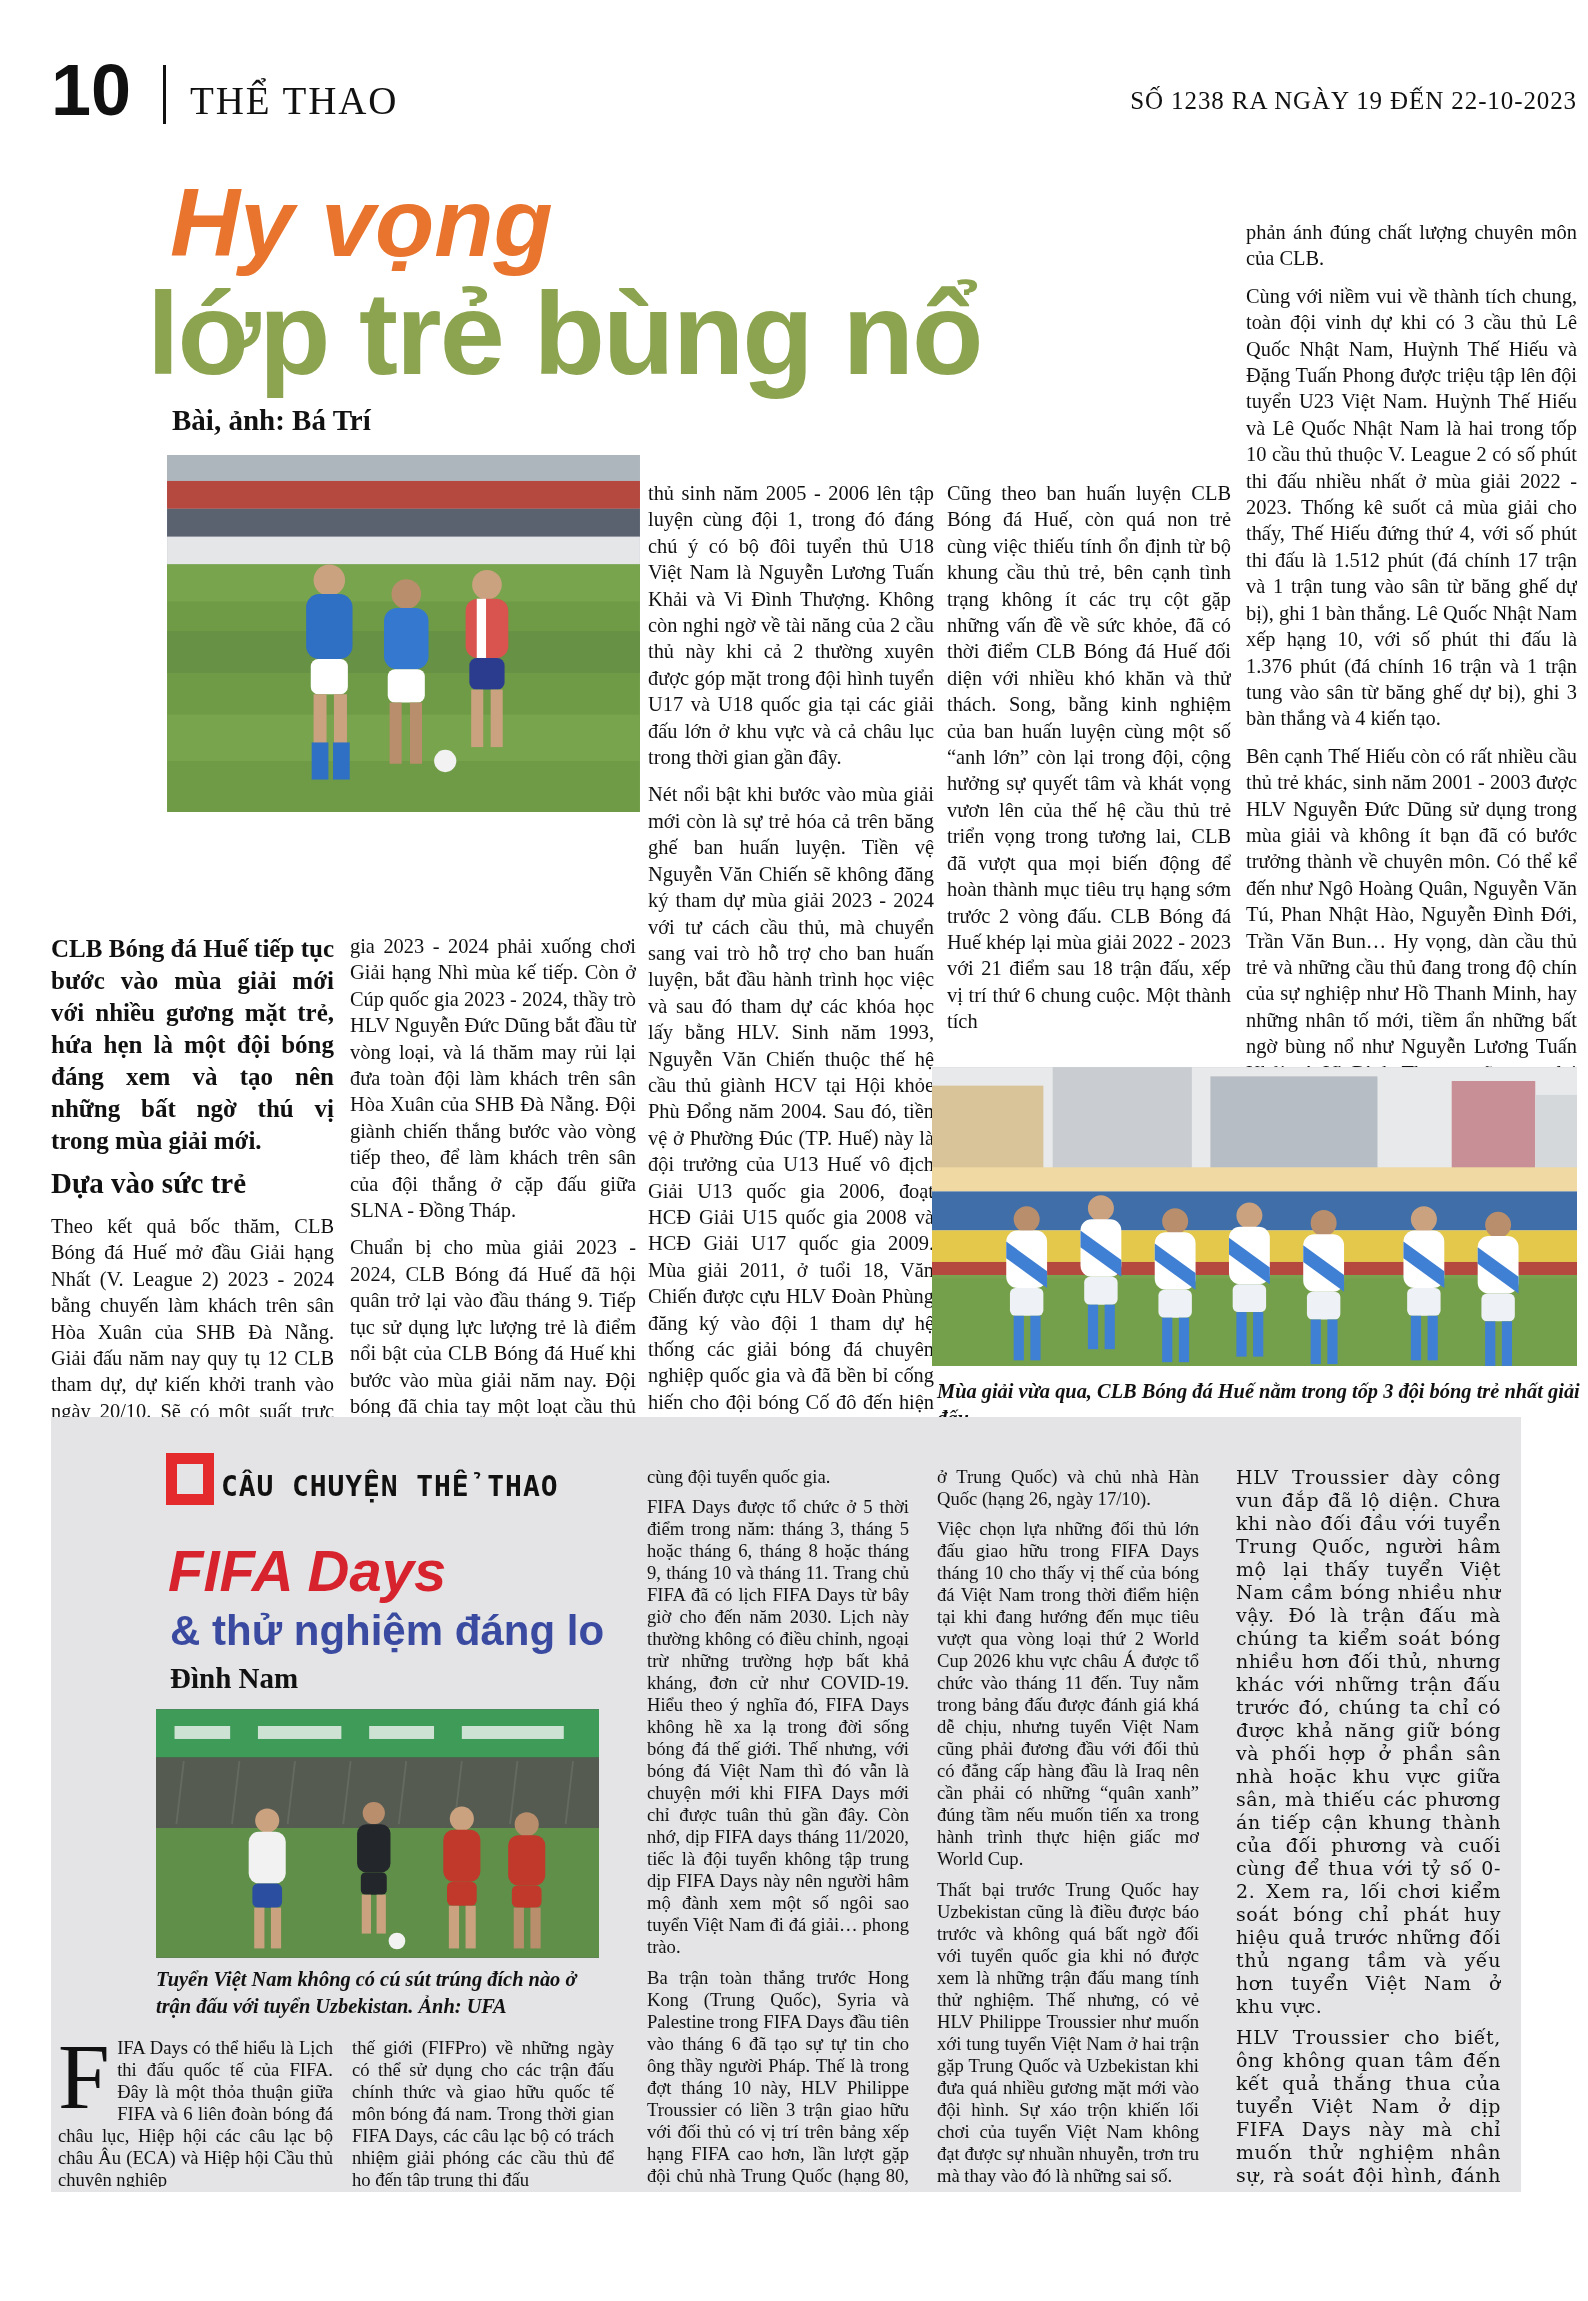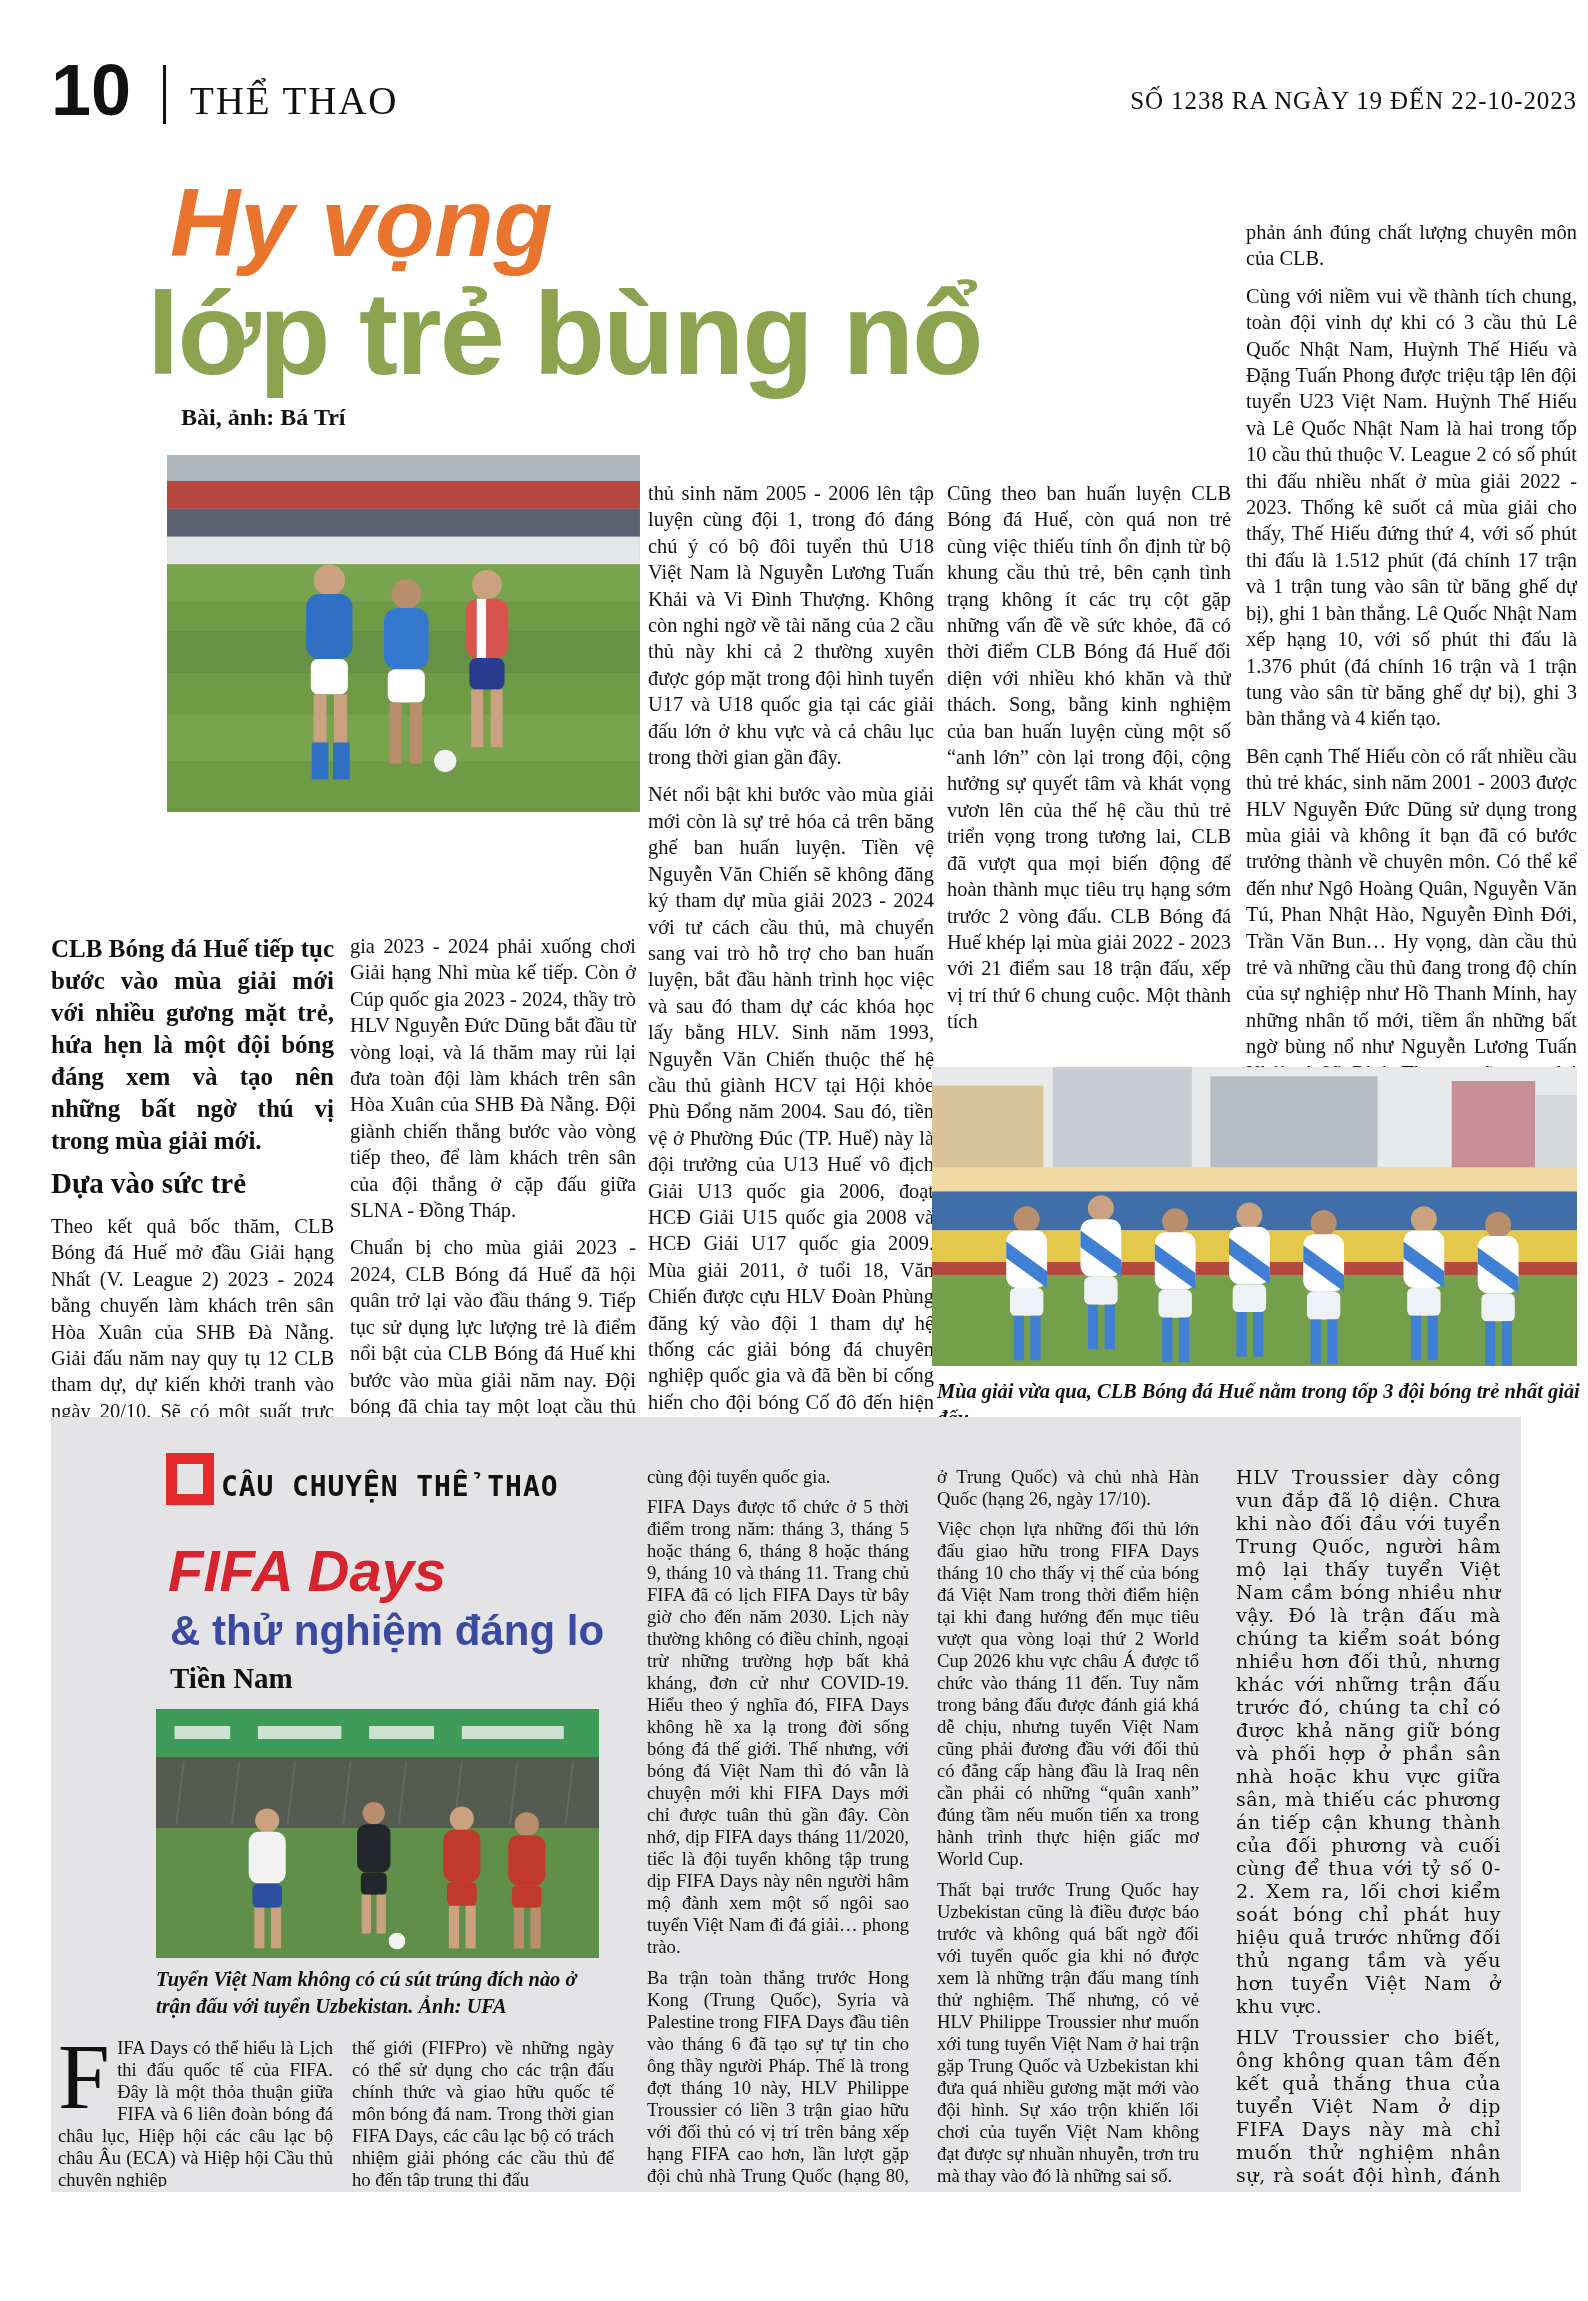--- a/index.html
+++ b/index.html
@@ -8,21 +8,21 @@
 
   
   .pageno{font-family:"Liberation Sans",sans-serif;font-weight:700;font-size:72px;line-height:1;}
   .hdr-bar{width:2.8px;height:59px;background:#111;}
   .section-name{font-size:39px;letter-spacing:1.9px;}
   .issue-line{font-size:25px;letter-spacing:0.9px;}
 
   
   .hl1{font-family:"Liberation Sans",sans-serif;font-style:italic;font-weight:700;font-size:97px;line-height:1;color:var(--headline_orange,#E8742E);}
   .hl2{font-family:"Liberation Sans",sans-serif;font-weight:700;font-size:117px;line-height:1;letter-spacing:-1.9px;color:var(--headline_green,#8CA350);}
-  .byline{font-weight:700;font-size:24px;margin-left:9px;}
+  .byline{font-weight:700;font-size:29px;}
 
   
   .col{position:absolute;overflow:hidden;text-align:justify;font-size:20.4px;line-height:26.4px;margin-top:46px;}
   .col p{margin:0 0 11px 0;}
   .intro{font-weight:700;font-size:25px;line-height:32px;}
   .subhead{font-weight:700;font-size:29px;margin:9.3px 0 13px 0;line-height:1.1;}
   .caption{font-weight:700;font-style:italic;font-size:20.4px;line-height:27px;text-align:left;}
 
   
   .panel{background:var(--panel_gray,#E4E4E6);}
@@ -193,21 +193,21 @@
   </div>
   <div class="abs caption" style="left:937px;top:1378px;width:645px;">Mùa giải vừa qua, CLB Bóng đá Huế nằm trong tốp 3 đội bóng trẻ nhất giải đấu</div>
 
   <div class="abs panel" style="left:51px;top:1417px;width:1470px;height:775px;"></div>
 
   <div class="abs kicker-box" style="left:166px;top:1453px;"></div>
   <div class="abs kicker" style="left:221px;top:1470px;">CÂU CHUYỆN THỂ THAO</div>
 
   <div class="abs story-subtitle" style="left:170px;top:1610px;">&amp; thử nghiệm đáng lo</div>
   <div class="abs story-title" style="left:168px;top:1542px;">FIFA Days</div>
-  <div class="abs story-author" style="left:170px;top:1662px;">Tiền Nam</div>
+  <div class="abs story-author" style="left:170px;top:1662px;">Đình Nam</div>
 
   <div class="photo" style="left:156px;top:1709px;width:443px;height:249px;">
     <svg width="443" height="249" viewBox="0 0 478 268" xmlns="http://www.w3.org/2000/svg">
       <rect width="478" height="268" fill="#4a4f46"></rect>
       <rect y="0" width="478" height="52" fill="#3f9b58"></rect>
       <rect x="20" y="18" width="60" height="14" fill="#e6efe8" opacity="0.85"></rect>
       <rect x="110" y="18" width="90" height="14" fill="#e6efe8" opacity="0.85"></rect>
       <rect x="230" y="18" width="70" height="14" fill="#e6efe8" opacity="0.85"></rect>
       <rect x="330" y="18" width="110" height="14" fill="#e6efe8" opacity="0.85"></rect>
       <rect y="52" width="478" height="76" fill="#565b52"></rect>

